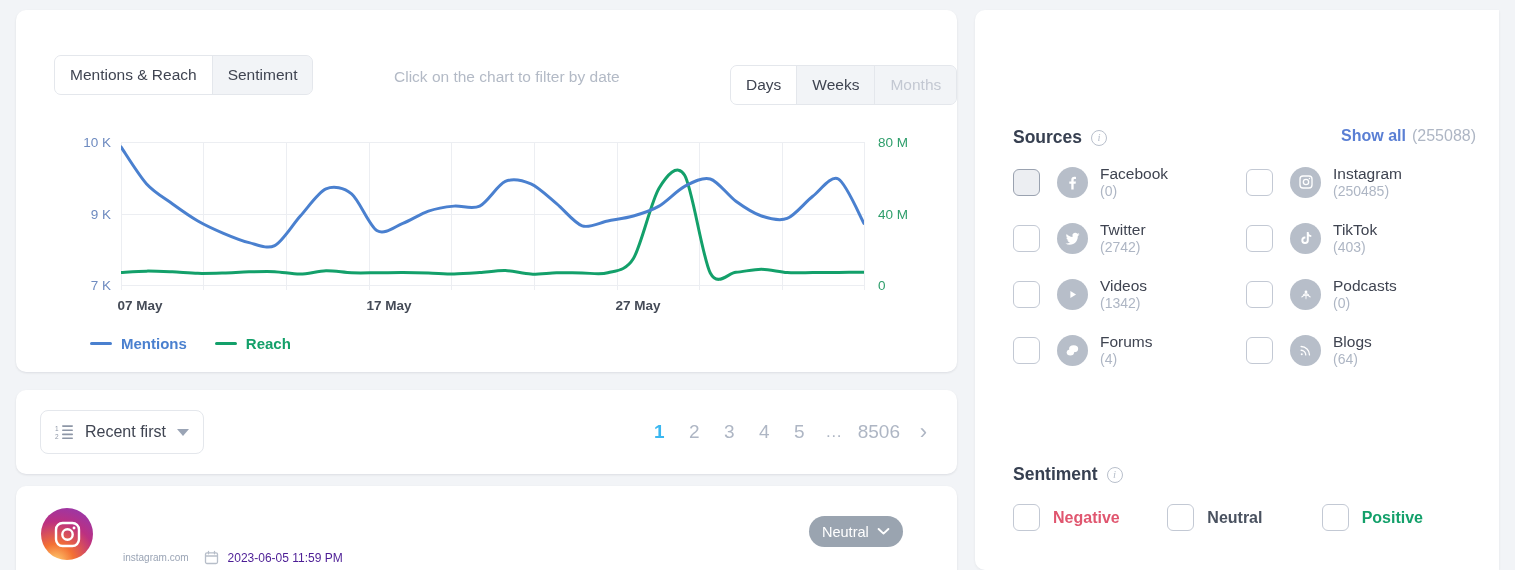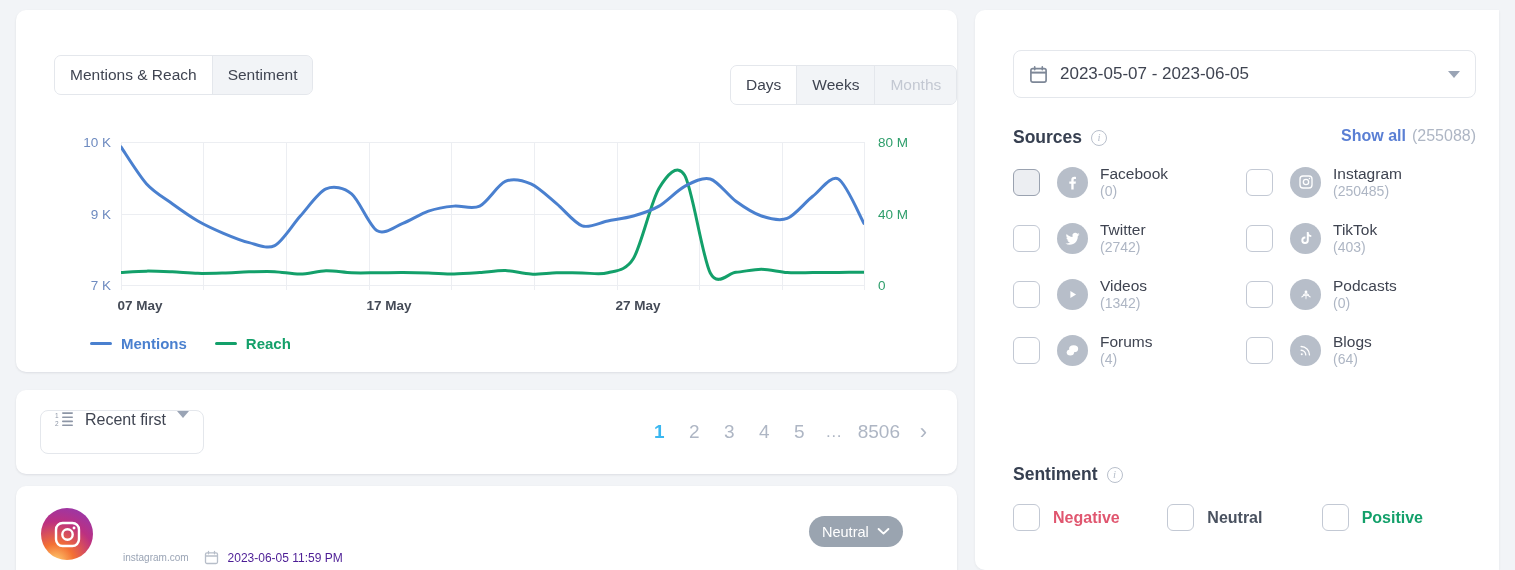--- a/index.html
+++ b/index.html
@@ -74,21 +74,21 @@
   
   #legend { position: absolute; left: 74px; top: 325px; display: flex; gap: 28px; }
   .leg { display: flex; align-items: center; gap: 9px; cursor: pointer; }
   .leg-line { width: 22px; height: 3.5px; border-radius: 2px; }
   .leg-label { font-size: 15px; font-weight: bold; }
 
   
   #page-card { position: absolute; left: 0; top: 380px; width: 941px; height: 84px; }
   #sort-dd {
     position: absolute; left: 24px; top: 20px; height: 44px;
-    display: flex; align-items: flex-start; gap: 11px;
+    display: flex; align-items: center; gap: 11px;
     padding: 0 14px; border: 1px solid #e4e7ec; border-radius: 8px;
     background: #fff; cursor: pointer;
   }
   #sort-label { font-size: 16px; color: #3f4451; }
   .caret { width: 0; height: 0; border-left: 6px solid transparent; border-right: 6px solid transparent; border-top: 7px solid #9aa4b5; }
 
   #pager { position: absolute; right: 16px; top: 20px; height: 44px; display: flex; align-items: center; gap: 0px; }
   .pg {
     min-width: 35px; height: 44px; display: flex; align-items: center; justify-content: center;
     font-size: 19px; color: #aeb6c4; cursor: pointer; padding: 0 6px;
@@ -181,20 +181,21 @@
 <div id="left-col">
 
   <div id="chart-card" class="card">
 
     <div id="chart-toolbar">
       <div id="tabs-main" class="seg-group">
         <div class="seg active">Mentions &amp; Reach</div>
         <div class="seg">Sentiment</div>
       </div>
 
+      <div id="chart-hint">Click on the chart to filter by date</div>
 
       <div id="tabs-range" class="seg-group">
         <div class="seg active">Days</div>
         <div class="seg">Weeks</div>
         <div class="seg disabled">Months</div>
       </div>
     </div>
 
     <div id="chart-plot">
 
@@ -297,31 +298,20 @@
           <path d="M1.6 2l4.9 4.6L11.4 2"></path>
         </svg>
       </span>
     </div>
   </div>
 </div>
 
 <div id="right-col">
   <div id="right-card">
 
-    <div id="daterange">
-      <span style="display:flex;align-items:center">
-        <svg width="19" height="19" viewBox="0 0 16 16" fill="none" stroke="#7d8797" stroke-width="1.4">
-          <rect x="1.6" y="3" width="12.8" height="11.4" rx="1.6"></rect>
-          <path d="M1.6 6.4h12.8" stroke-width="1.7"></path>
-          <path d="M4.8 1.6v2.4M11.2 1.6v2.4" stroke-linecap="round"></path>
-        </svg>
-      </span>
-      <span id="daterange-text">2023-05-07 - 2023-06-05</span>
-      <span class="caret"></span>
-    </div>
 
     <div id="sources-head" class="sec-head">
       <span class="sec-title">Sources</span>
       <span class="info-ico">i</span>
     </div>
 
     <div id="show-all">
       <span id="show-all-label">Show all</span>
       <span id="show-all-count">(255088)</span>
     </div>

